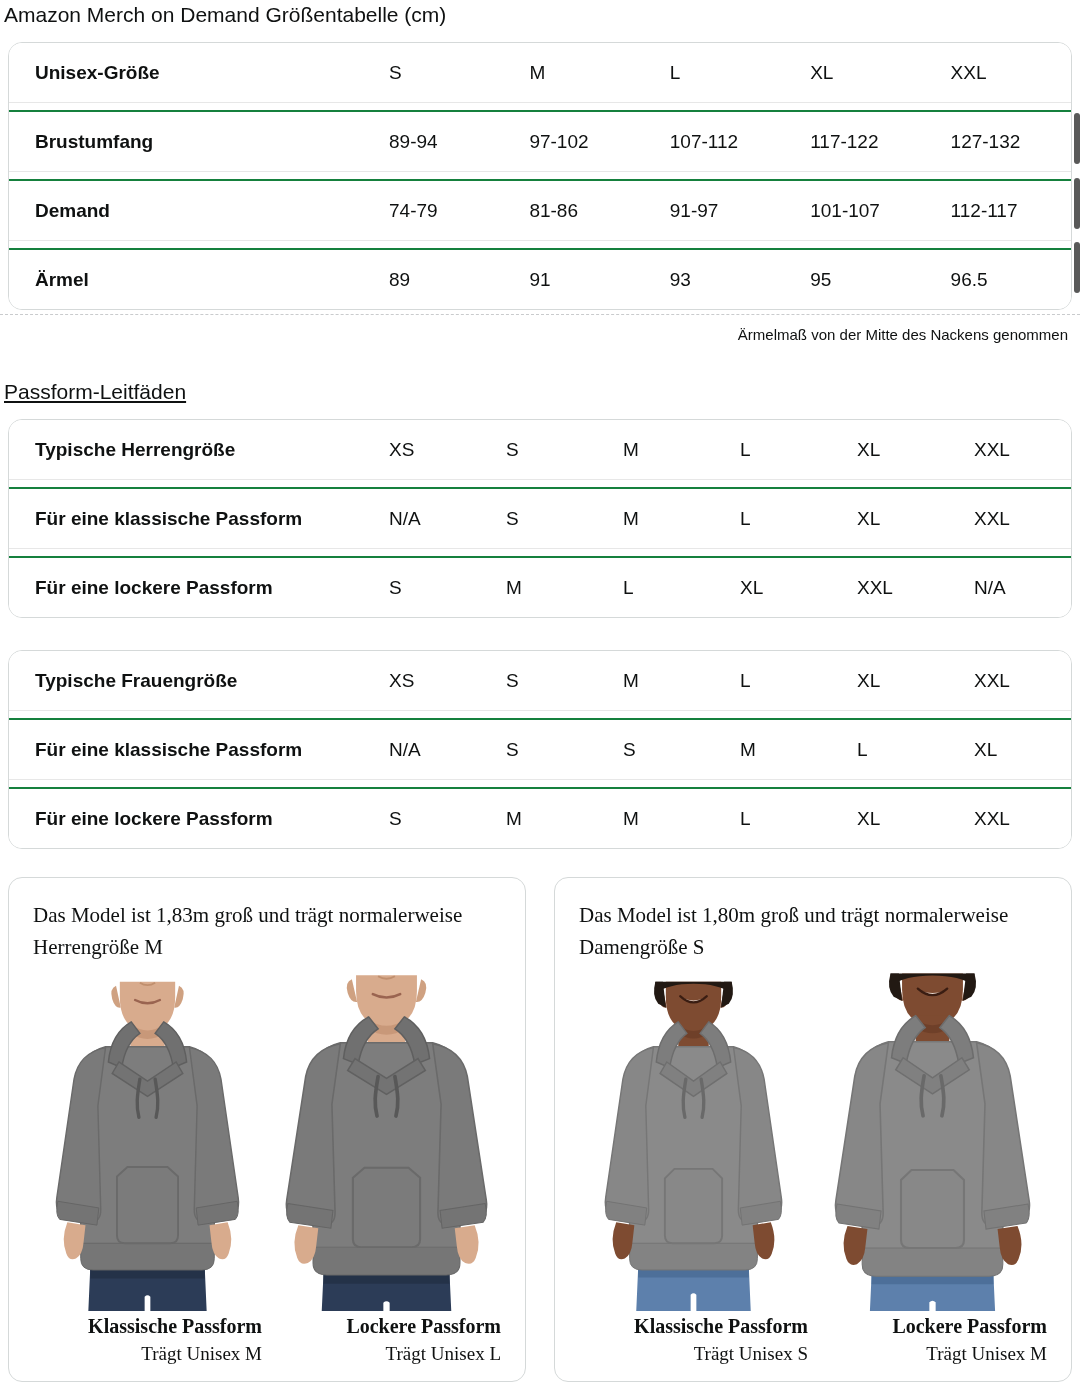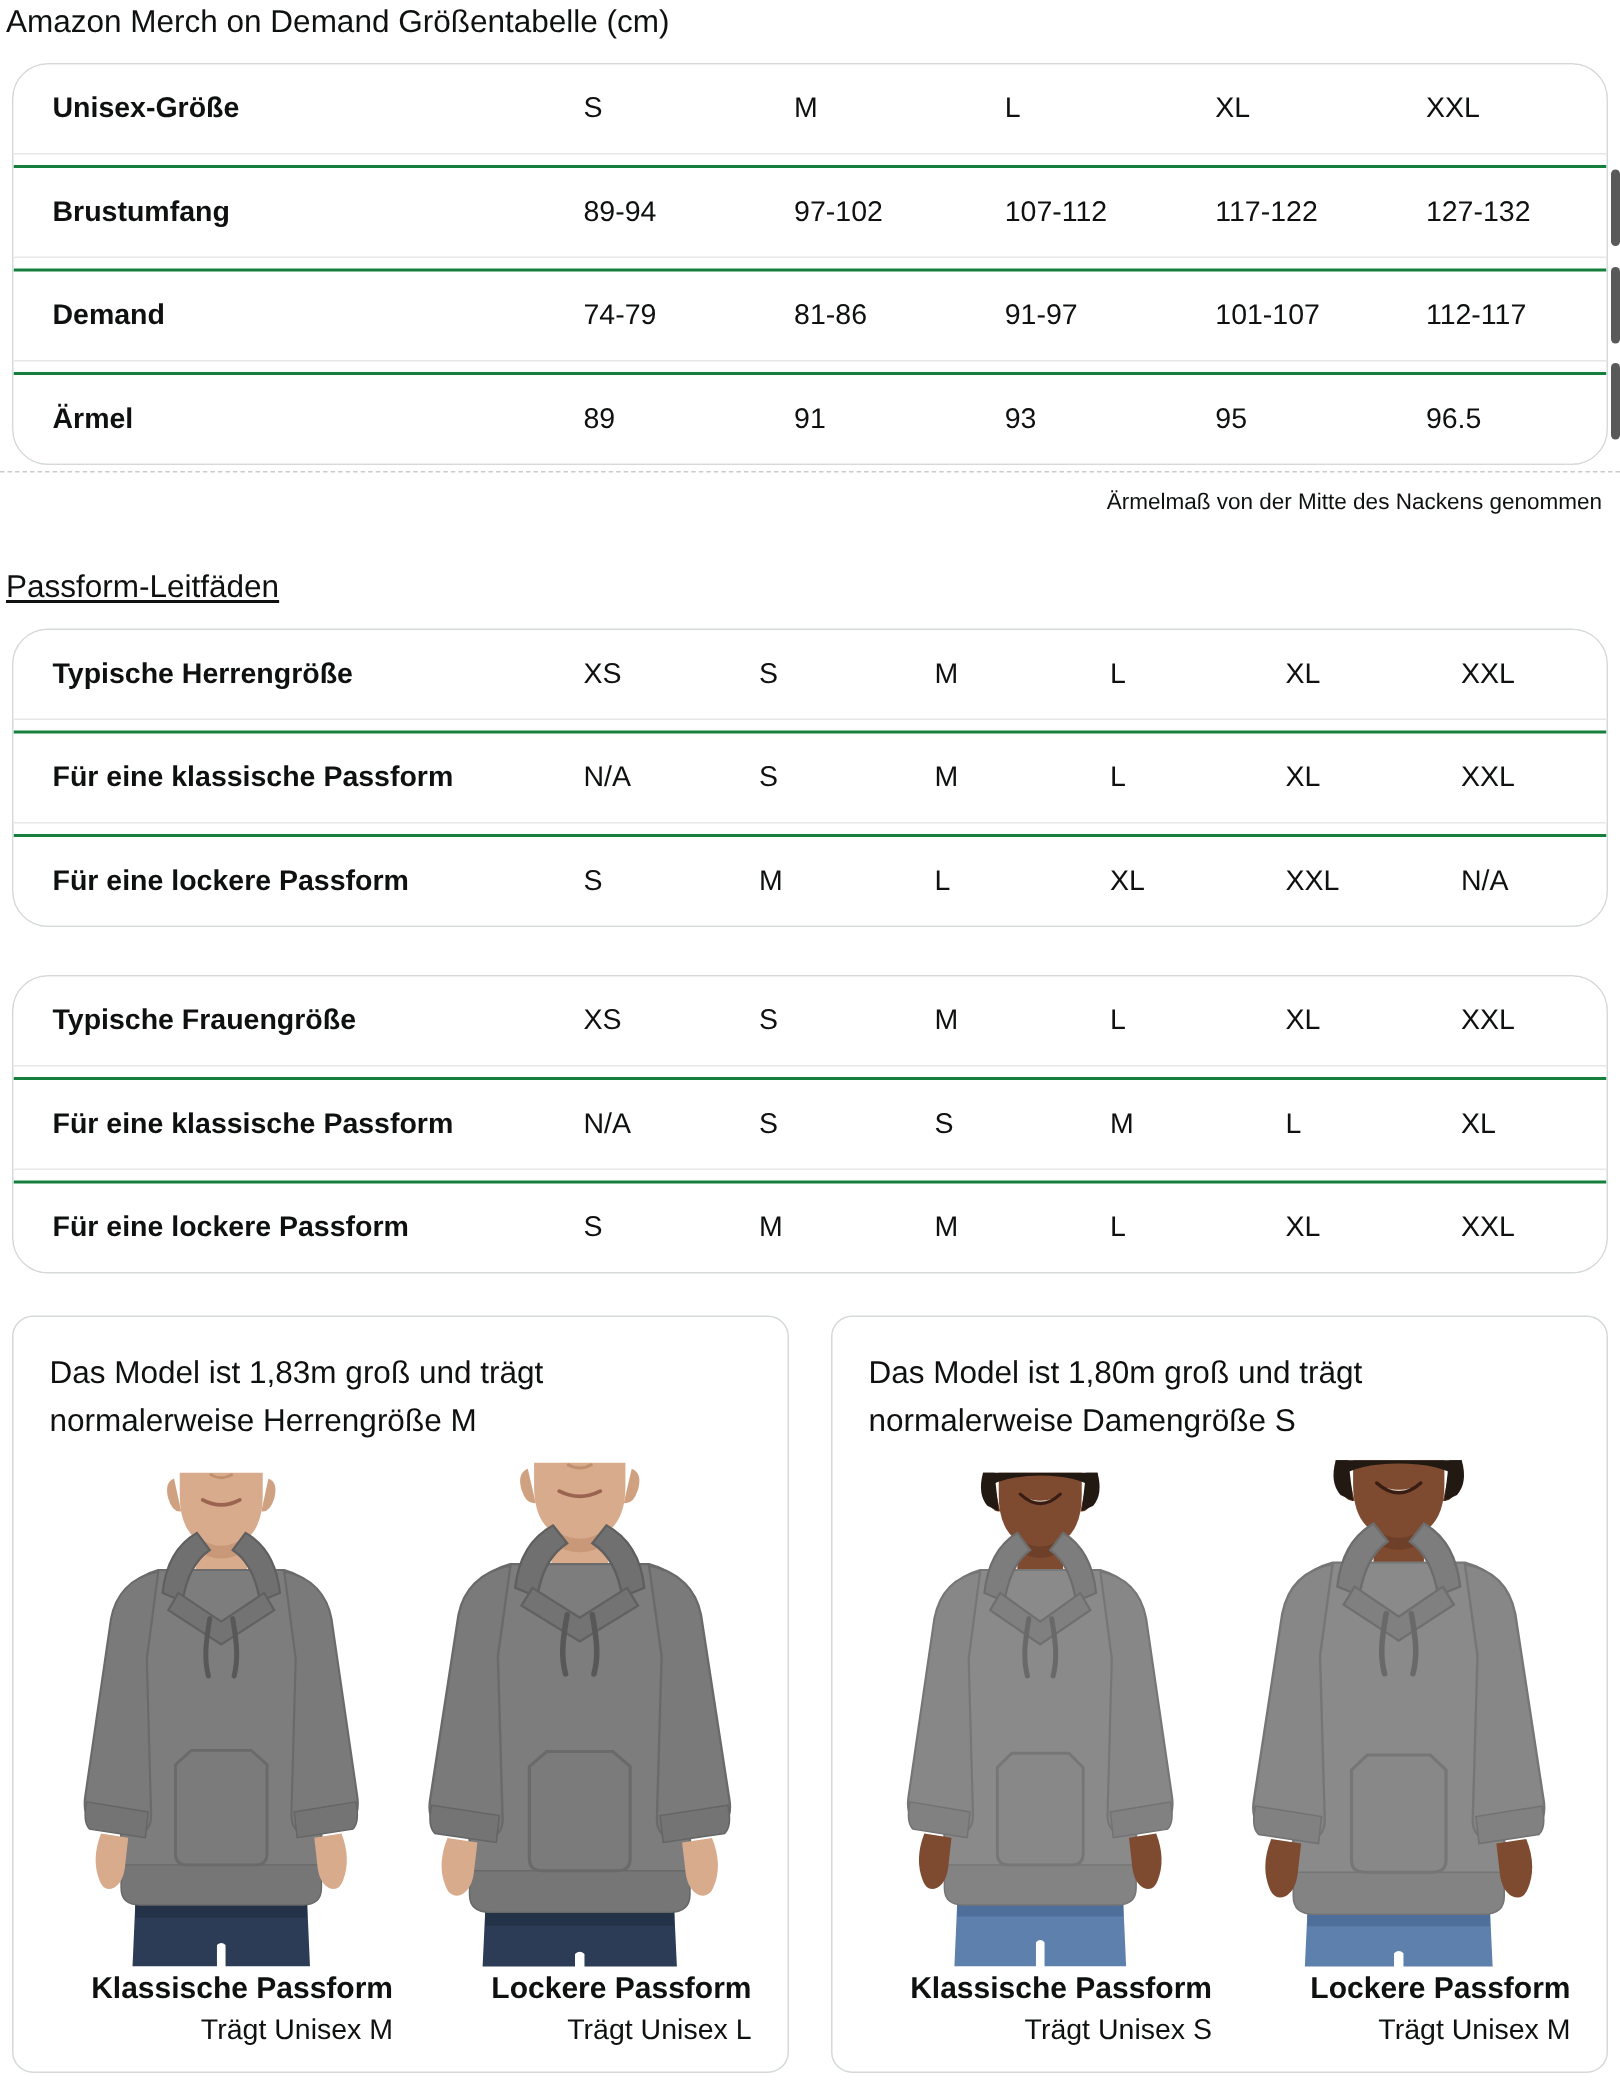--- a/index.html
+++ b/index.html
@@ -3,37 +3,37 @@
 <meta charset="utf-8">
 <style>
   html,body { margin:0; padding:0; background:#fff; }
   body {
     width:1080px; height:1388px; position:relative; overflow:hidden;
     font-family:"Liberation Sans", sans-serif; color:#0F1111;
   }
   .page-title { font-size:21px; font-weight:400; margin:0; padding:3px 8px 0 4px; }
 
   .tablebox {
-    margin:15px 8px 0; border:1px solid #D5D9D9; border-radius:24px;
+    margin:15px 8px 0; border:1px solid #D5D9D9; border-radius:14px;
     overflow:hidden; background:#fff;
   }
   .trow { display:grid; align-items:center; height:59px; background:#fff; }
   .trow + .trow { margin-top:7px; border-top:2px solid #15803d; }
   .trow:not(:last-child) { border-bottom:1px solid #E7E7E7; }
   .t1 .trow  { grid-template-columns:360px repeat(5,1fr); }
   .t23 .trow { grid-template-columns:360px repeat(6,1fr); }
   .rlabel { font-weight:bold; font-size:19px; padding-left:26px; white-space:nowrap; }
   .rval   { font-size:19px; padding-left:20px; white-space:nowrap; }
 
   .dashed { border:none; border-top:1px dashed #C9CBCD; margin:4px 0 0; }
   .note { font-size:15px; padding:11px 12px 0 4px;text-align:right; }
   .section-title { font-size:21px; font-weight:400; margin:37px 0 0; padding:0 4px;text-decoration:underline; }
   .t3 { margin-top:32px; }
 
-  .cards { display:flex; gap:28px; margin:28px 8px 0; }
+  .cards { display:flex; gap:28px; margin:28px 8px 0;font-family:Liberation Serif, serif; }
   .card {
     flex:1; border:1px solid #D5D9D9; border-radius:14px;
     padding:22px 24px 16px; background:#fff;
   }
   .card-desc { font-size:21px; line-height:1.5; }
   .figures { display:flex; gap:10px; margin-top:8px; }
   .figure { flex:1; text-align:right; min-width:0; }
   .figure svg { width:100%; height:340px; display:block; }
   .fit-label { font-weight:bold; font-size:20px; margin-top:4px; }
   .size-label { font-size:19px; margin-top:5px; }

